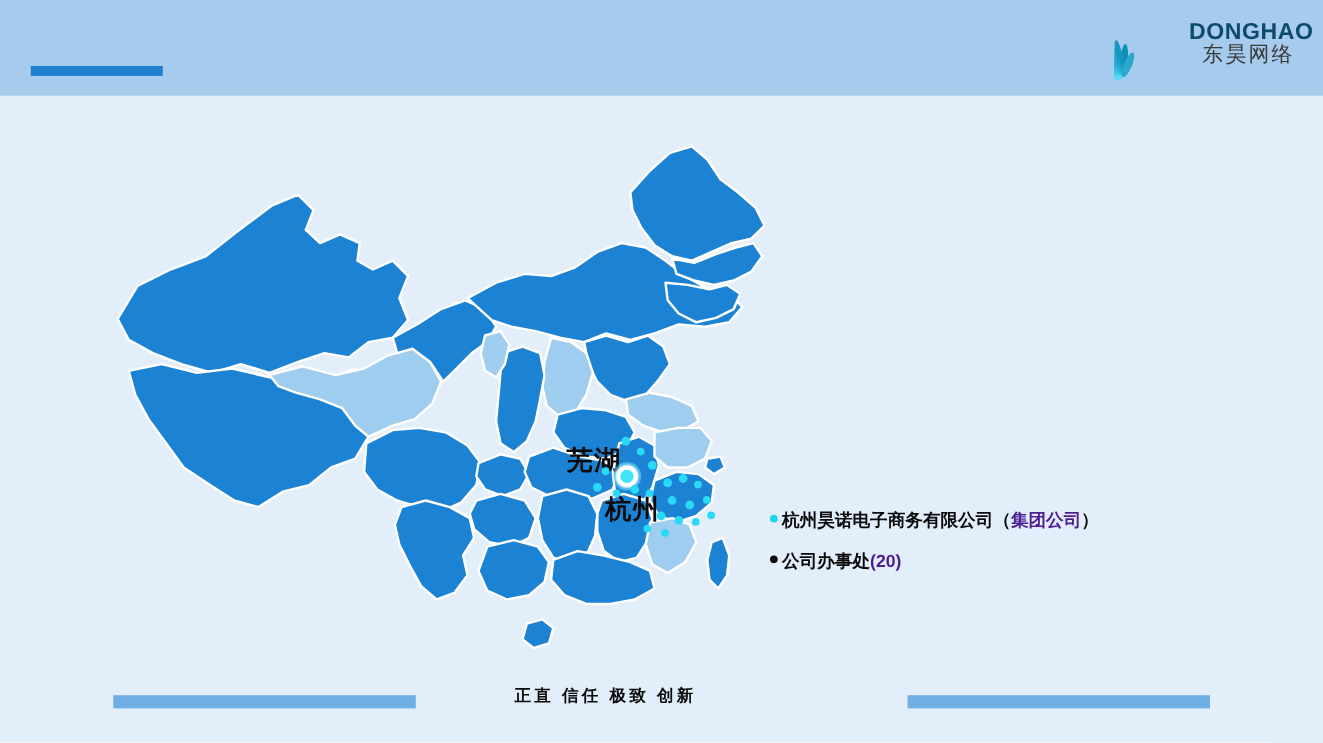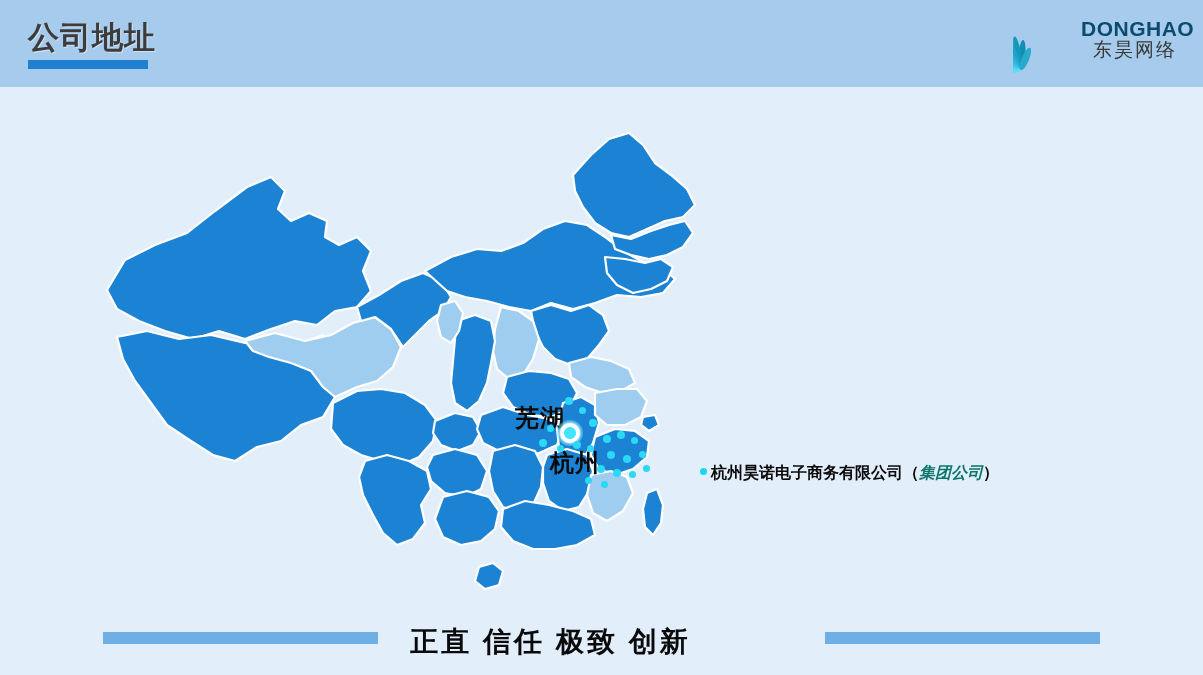--- a/index.html
+++ b/index.html
@@ -122,48 +122,47 @@
     color: #0a0a0a;
   }
   .legend-bullet {
     display: inline-block;
     width: 7px; height: 7px;
     border-radius: 50%;
     margin-right: 4px;
     vertical-align: 3px;
   }
   .legend-paren { color: #0a0a0a; }
-  .legend-red { color: #0f766e; font-style: italic; }
+  .legend-red { color: #4c1d95; }
   
   .footer-bar {
     position: absolute;
     top: 632px;
     height: 12px;
     background: #6fafe4;
   }
   #footer-bar-left  { left: 103px; width: 275px; }
   #footer-bar-right { left: 825px; width: 275px; }
   #slogan {
     position: absolute;
     left: 0; top: 623px;
     width: 1101px;
     text-align: center;
-    font-size: 28px;
+    font-size: 15px;
     font-weight: bold;
     color: #0a0a0a;
     letter-spacing: 3px;
   }
 </style>
 </head>
 <body>
 
 <div id="slide">
 
   <div id="header">
-    <div id="title-text">公司地址</div>
     <div id="title-underline"></div>
 
     <div id="logo">
       <div id="logo-mark">
         <svg viewBox="0 0 70 68" width="70" height="68" aria-hidden="true">
           <g transform="translate(8,62)">
             <g fill="#0f8fb5">
                 <ellipse cx="0" cy="0" rx="3.4" ry="15" transform="rotate(4) translate(0,-15)"></ellipse>
               </g>
             <g fill="#1698bd">
@@ -296,19 +295,22 @@
     <div class="dot" style="left:534px;top:346px;width:7px;height:7px;"></div>
     <div class="dot" style="left:548px;top:340px;width:7px;height:7px;"></div>
     <div class="dot" style="left:490px;top:352px;width:7px;height:7px;"></div>
     <div class="dot" style="left:506px;top:356px;width:7px;height:7px;"></div>
   </div>
 
   <div id="legend">
     <div class="legend-row">
       <span class="legend-bullet" style="background:#18d8f0;"></span><span>杭州昊诺电子商务有限公司</span><span class="legend-paren">（</span><span class="legend-red">集团公司</span><span class="legend-paren">）</span>
     </div>
+    <div class="legend-row">
+      <span class="legend-bullet" style="background:#0a0a0a;"></span><span>公司办事处</span><span class="legend-red">(</span><span class="legend-red">20</span><span class="legend-red">)</span>
+    </div>
   </div>
 
   <div class="footer-bar" id="footer-bar-left"></div>
   <div class="footer-bar" id="footer-bar-right"></div>
   <div id="slogan">正直  信任  极致  创新</div>
 
 </div>
 
 </body></html>

